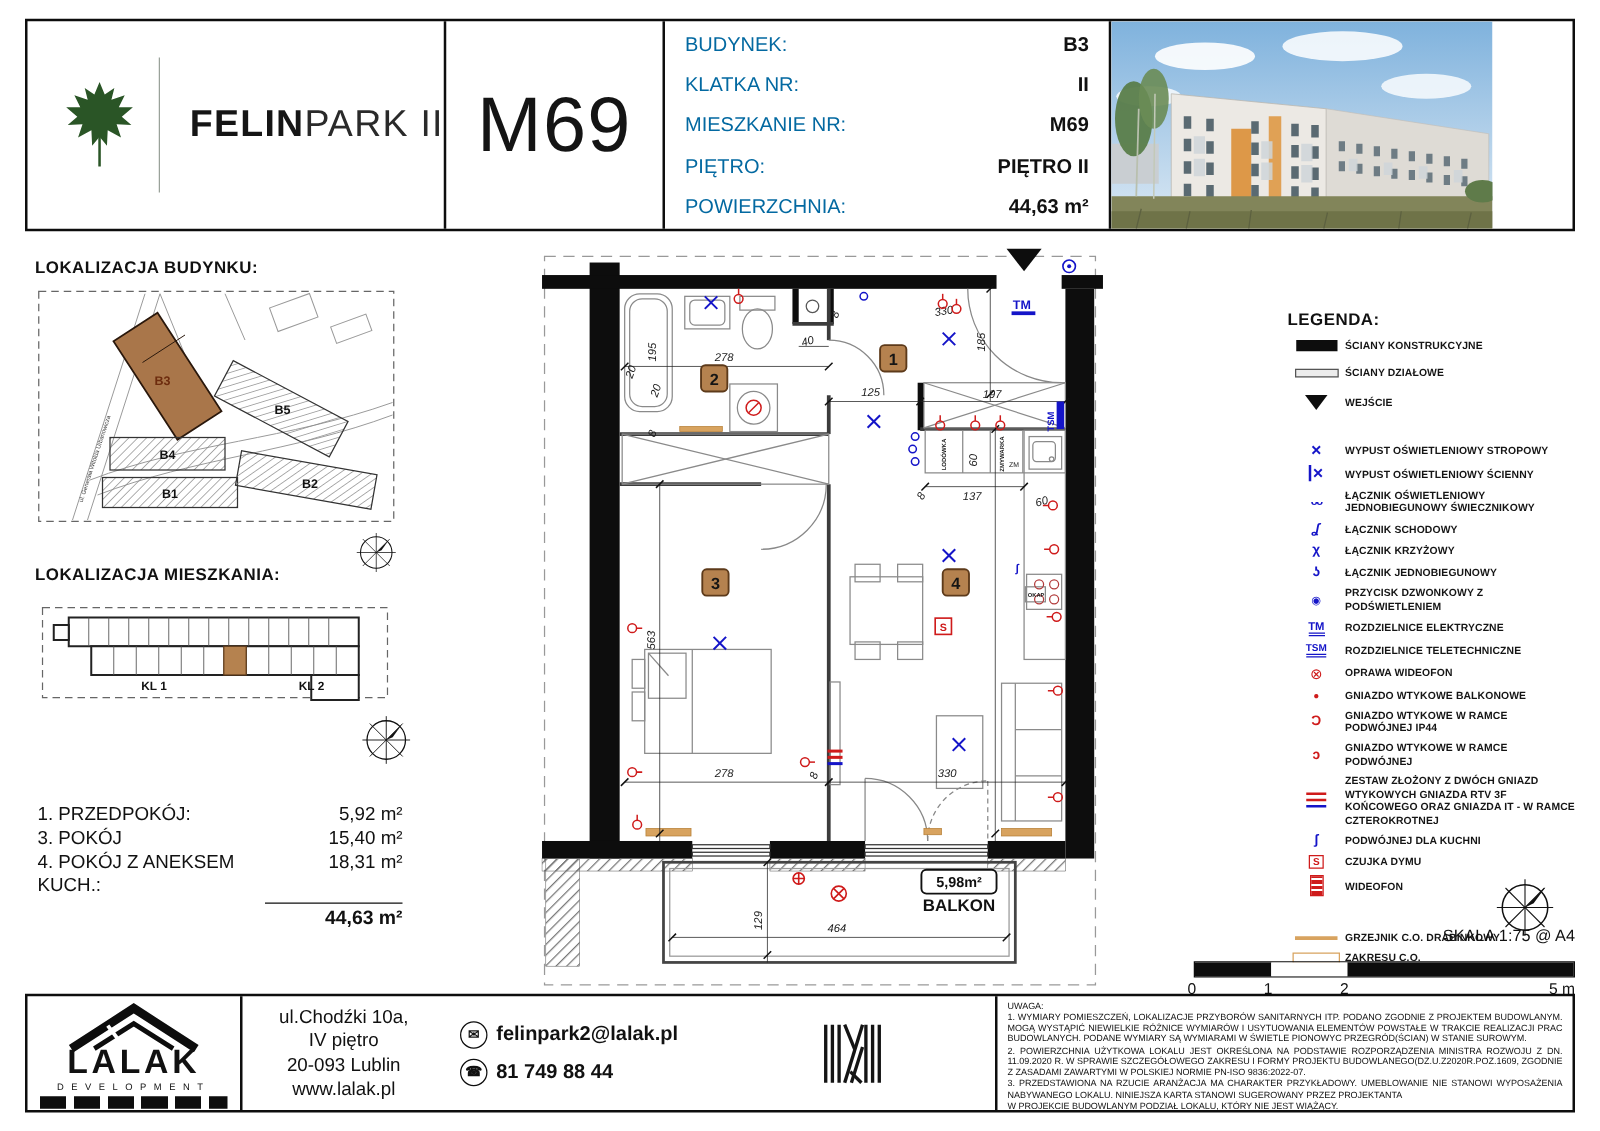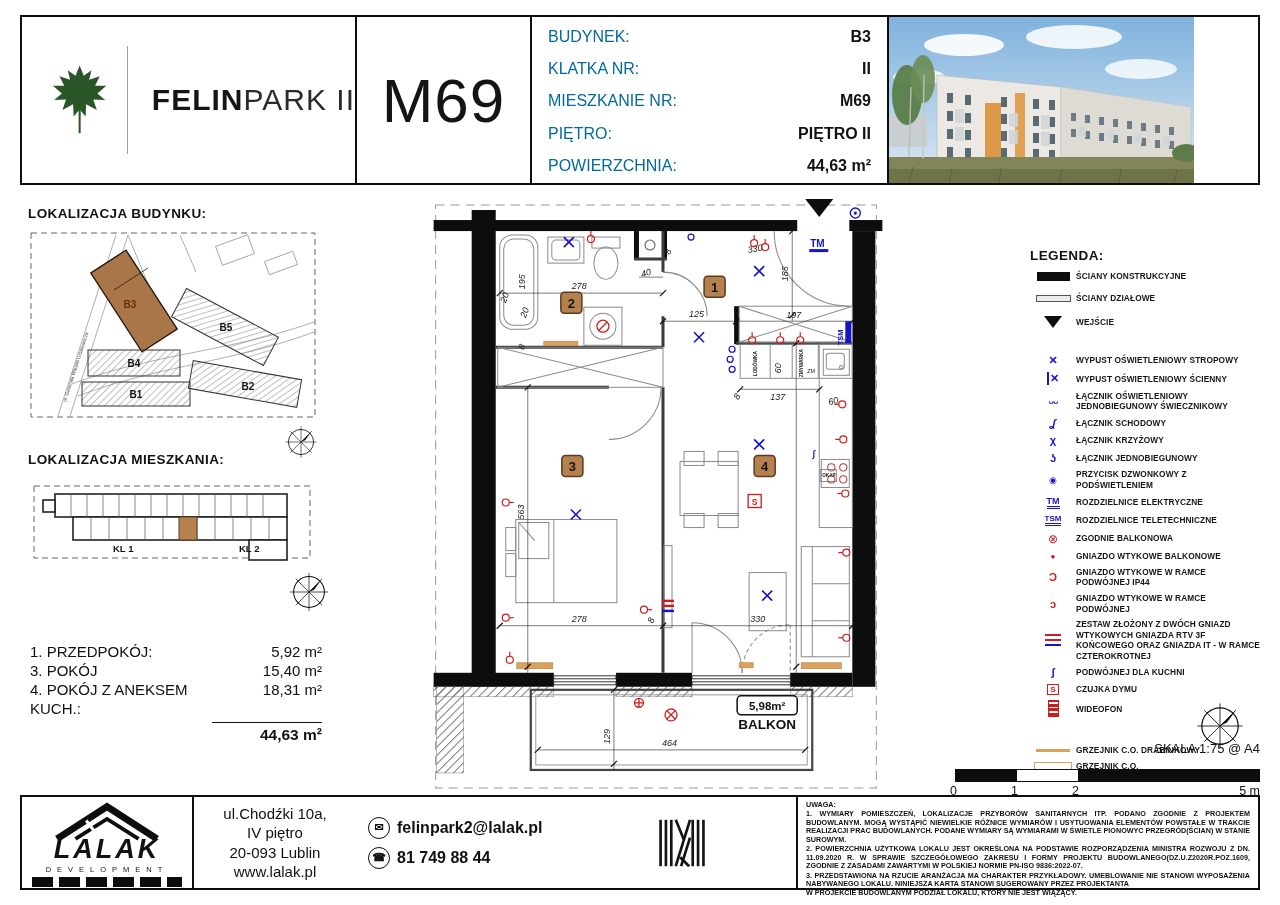--- a/index.html
+++ b/index.html
@@ -72,30 +72,30 @@
   
   #skala{left:1040px;top:741px;width:220px;text-align:right;font-size:13px;color:#111;}
   #scalebar{left:955px;top:769px;width:305px;height:13px;border:1.5px solid #0d0d0d;display:flex;}
   .sb-b{background:#0d0d0d;height:100%;}
   .sb-w{background:#fff;height:100%;}
   .sb-tick{position:absolute;top:784px;font-size:12.5px;color:#111;}
 
   
   #ftr{left:20px;top:795px;width:1240px;height:95px;border:2.5px solid #0d0d0d;display:flex;}
   #lalak-box{width:172px;border-right:2.5px solid #0d0d0d;padding:5px 8px 0 8px;display:flex;flex-direction:column;align-items:center;}
-  #lalak-name{font-size:27px;font-weight:700;letter-spacing:3px;line-height:1;margin-top:-6px;font-style:italic;}
+  #lalak-name{font-size:27px;font-weight:700;letter-spacing:3px;line-height:1;margin-top:-6px;}
   #lalak-sub{font-size:7.5px;letter-spacing:6px;margin-top:2px;}
   #lalak-crop{width:150px;height:10px;margin-top:3px;background:repeating-linear-gradient(90deg,#0d0d0d 0 21px,#fff 21px 27px);}
   #addr{width:162px;display:flex;flex-direction:column;justify-content:center;text-align:center;font-size:15px;font-weight:400;line-height:1.3;}
   #contact{width:212px;display:flex;flex-direction:column;justify-content:center;gap:8px;padding-left:12px;}
   .c-row{display:flex;align-items:center;gap:7px;font-size:16px;font-weight:700;}
   .c-ico{width:22px;height:22px;min-width:22px;border:1.6px solid #0d0d0d;border-radius:50%;display:flex;align-items:center;justify-content:center;font-size:11px;}
   #arch{width:228px;display:flex;align-items:center;justify-content:center;gap:10px;}
   .arch-lines{font-size:18px;letter-spacing:1px;color:#222;line-height:1.12;font-weight:400;}
-  #uwaga{flex:1;border-left:2.5px solid #0d0d0d;padding:4px 8px;font-size:7.2px;font-weight:700;line-height:1.2;text-align:justify;color:#101010;}
+  #uwaga{flex:1;border-left:2.5px solid #0d0d0d;padding:4px 8px;font-size:7.2px;font-weight:400;line-height:1.2;text-align:justify;color:#101010;}
   .note-line{margin-bottom:.5px;}
 
   svg{display:block;font-family:inherit;}
   svg text{font-family:inherit;}
   .dim{font-size:9px;font-style:italic;fill:#1a1a1a;}
   .planlbl{fill:#1414c8;font-weight:bold;}
 </style>
 </head>
 <body>
 
@@ -740,21 +740,21 @@
         <div class="lg-row">
           <span class="lg-sym sym-tm"></span>
           <span class="lg-label">ROZDZIELNICE ELEKTRYCZNE</span>
         </div>
         <div class="lg-row">
           <span class="lg-sym sym-tsm"></span>
           <span class="lg-label">ROZDZIELNICE TELETECHNICZNE</span>
         </div>
         <div class="lg-row">
           <span class="lg-sym sym-balcony-lamp"></span>
-          <span class="lg-label">ZGODNIE BALKONOWA</span>
+          <span class="lg-label">OPRAWA WIDEOFON</span>
         </div>
         <div class="lg-row">
           <span class="lg-sym sym-socket-balcony"></span>
           <span class="lg-label">GNIAZDO WTYKOWE BALKONOWE</span>
         </div>
         <div class="lg-row">
           <span class="lg-sym sym-socket-ip44"></span>
           <span class="lg-label">GNIAZDO WTYKOWE W RAMCE PODWÓJNEJ IP44</span>
         </div>
         <div class="lg-row">
@@ -778,21 +778,21 @@
           <span class="lg-label">WIDEOFON</span>
         </div>
       </div>
       <div class="lg-group">
         <div class="lg-row">
           <span class="lg-sym sym-rad-ladder"></span>
           <span class="lg-label">GRZEJNIK C.O. DRABINKOWY</span>
         </div>
         <div class="lg-row">
           <span class="lg-sym sym-rad"></span>
-          <span class="lg-label">GRZEJNIK C.O.</span>
+          <span class="lg-label">ZAKRESU C.O.</span>
         </div>
       </div>
     </div>
 
   <svg class="abs" style="left:1194px;top:700px;" width="52" height="52" viewBox="0 0 60 60">
     <circle cx="30" cy="30" r="21" stroke="#111" stroke-width="1.4" fill="none"></circle>
     <g stroke="#111" stroke-width="1">
         <line x1="30" y1="4" x2="30" y2="56"></line>
         <line x1="4" y1="30" x2="56" y2="30"></line>
         <line x1="12" y1="12" x2="48" y2="48"></line>

